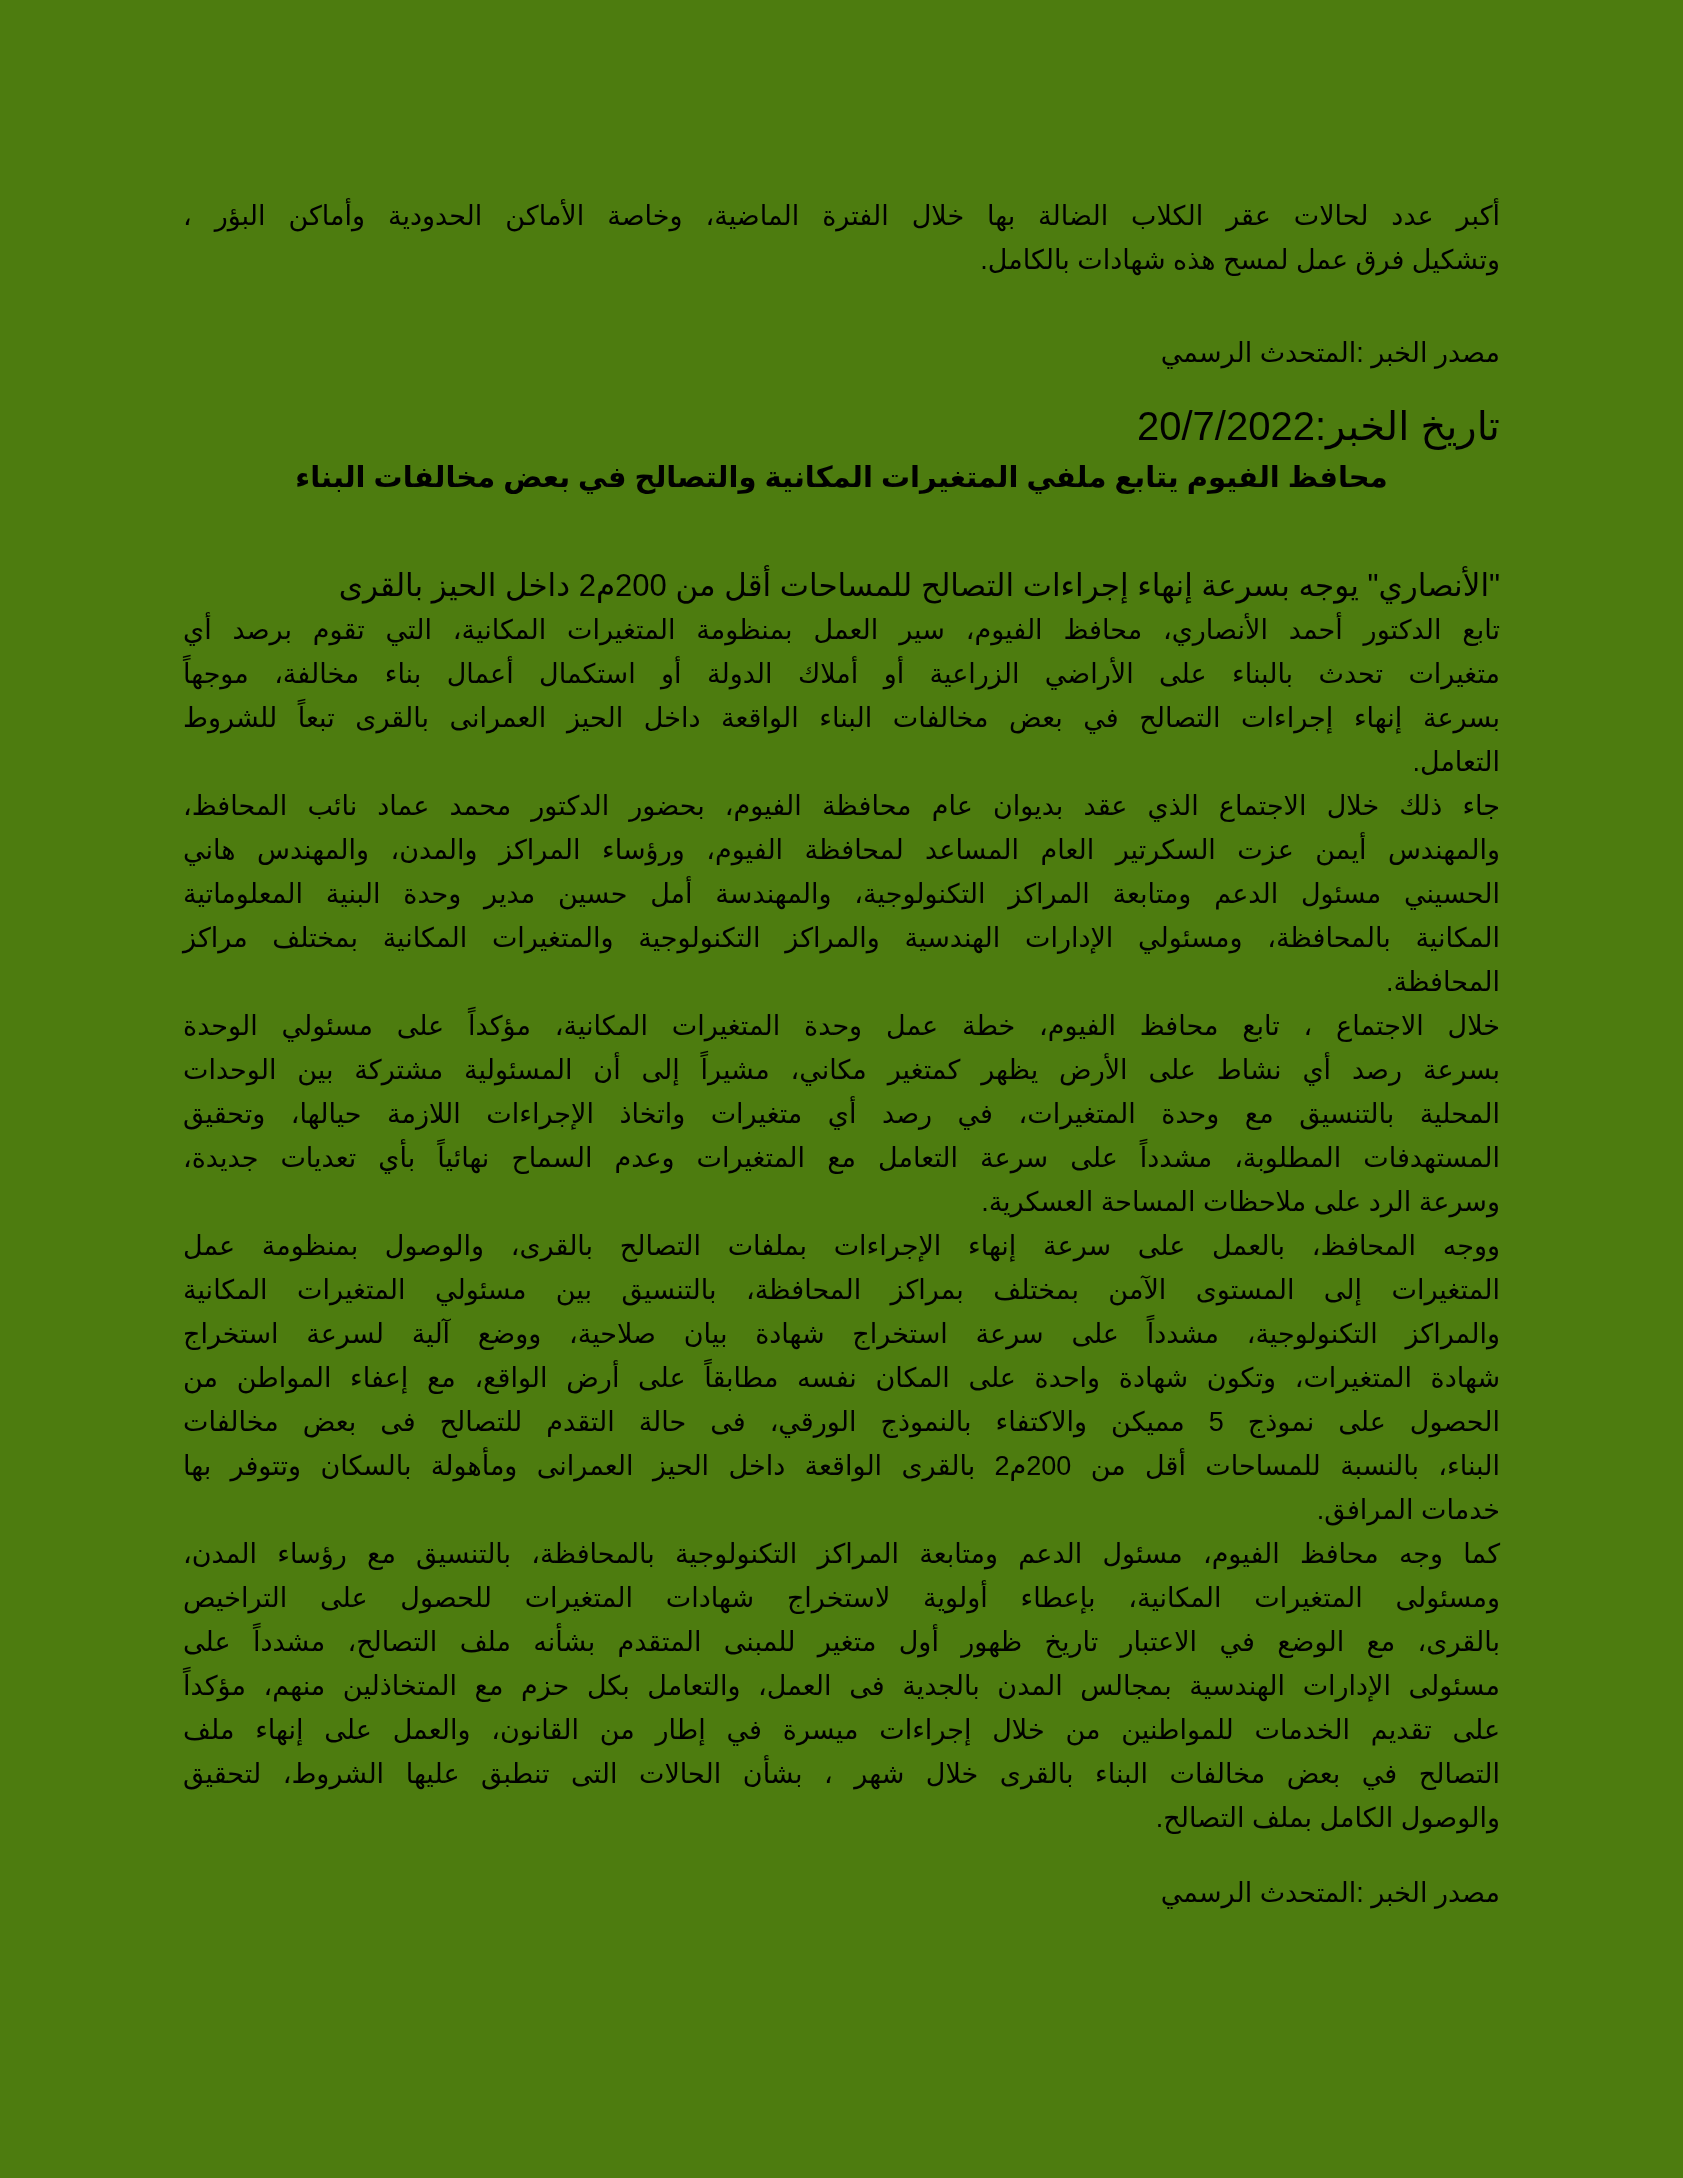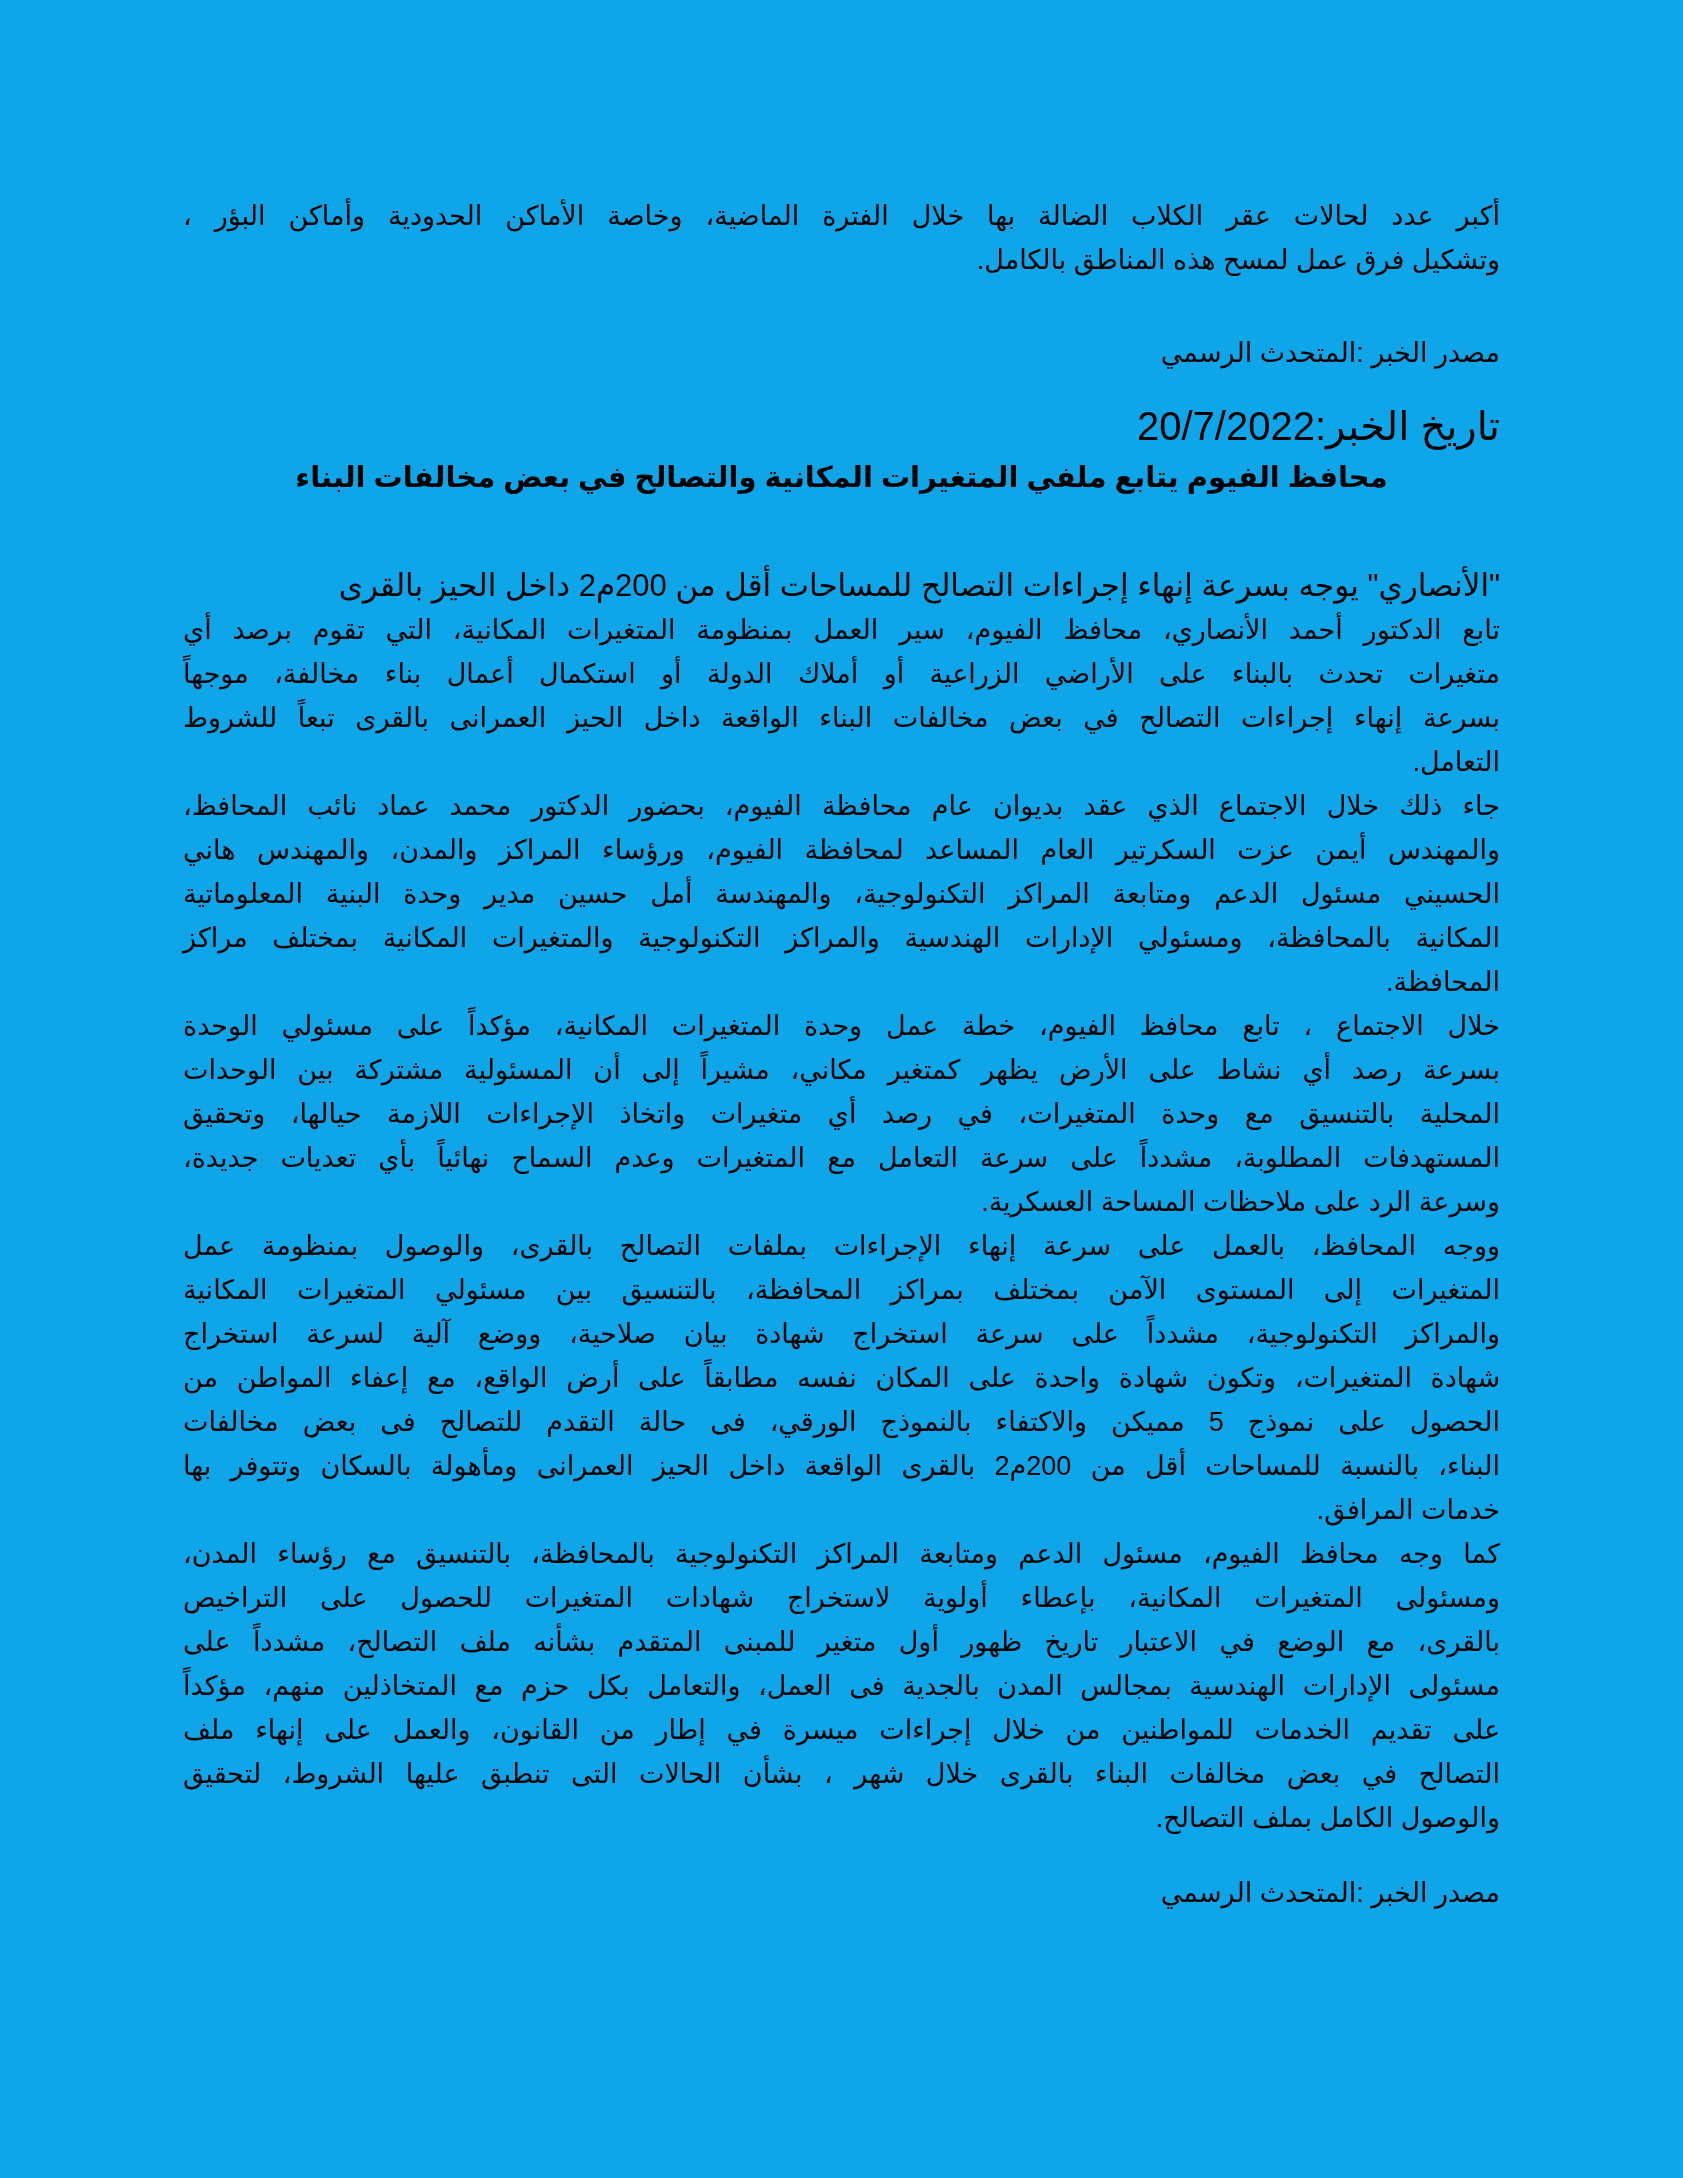--- a/index.html
+++ b/index.html
@@ -1,19 +1,19 @@
 <!DOCTYPE html>
 <html><head>
   <meta charset="utf-8">
   <style>
     html, body { margin: 0; padding: 0; background: #ffffff; }
     body { width: 1683px; height: 2178px; position: relative; overflow: hidden; }
     .page {
       position: absolute; left: 0; top: 0; width: 1683px; height: 2178px;
-      background: #0ea5e9; color: #000000;
+      background: #4d7c0f; color: #000000;
       font-family: "Liberation Sans", "DejaVu Sans", sans-serif;
     }
     .block {
       position: absolute; right: 183px; width: 1317px;
       direction: rtl; text-align: right;
       font-size: 27px; line-height: 44px;
     }
     .line { display: block; white-space: nowrap; text-align: justify; text-align-last: justify; }
     .line.last { text-align-last: right; }
     #intro { top: 194px; }
@@ -28,21 +28,21 @@
     #article .lead { font-size: 31px; text-align-last: right; }
     #source-2 { top: 1871px; }
   </style>
 </head>
 <body>
 
 <div class="page">
 
   <div id="intro" class="block">
     <span class="line">أكبر عدد لحالات عقر الكلاب الضالة بها خلال الفترة الماضية، وخاصة الأماكن الحدودية وأماكن البؤر ،</span>
-    <span class="line last">وتشكيل فرق عمل لمسح هذه المناطق بالكامل.</span>
+    <span class="line last">وتشكيل فرق عمل لمسح هذه شهادات بالكامل.</span>
   </div>
 
   <div id="source-1" class="block">
     <span class="line last">مصدر الخبر :المتحدث الرسمي</span>
   </div>
 
   <div id="date" class="block">
     <span class="line last">تاريخ الخبر:20/7/2022</span>
   </div>
 

